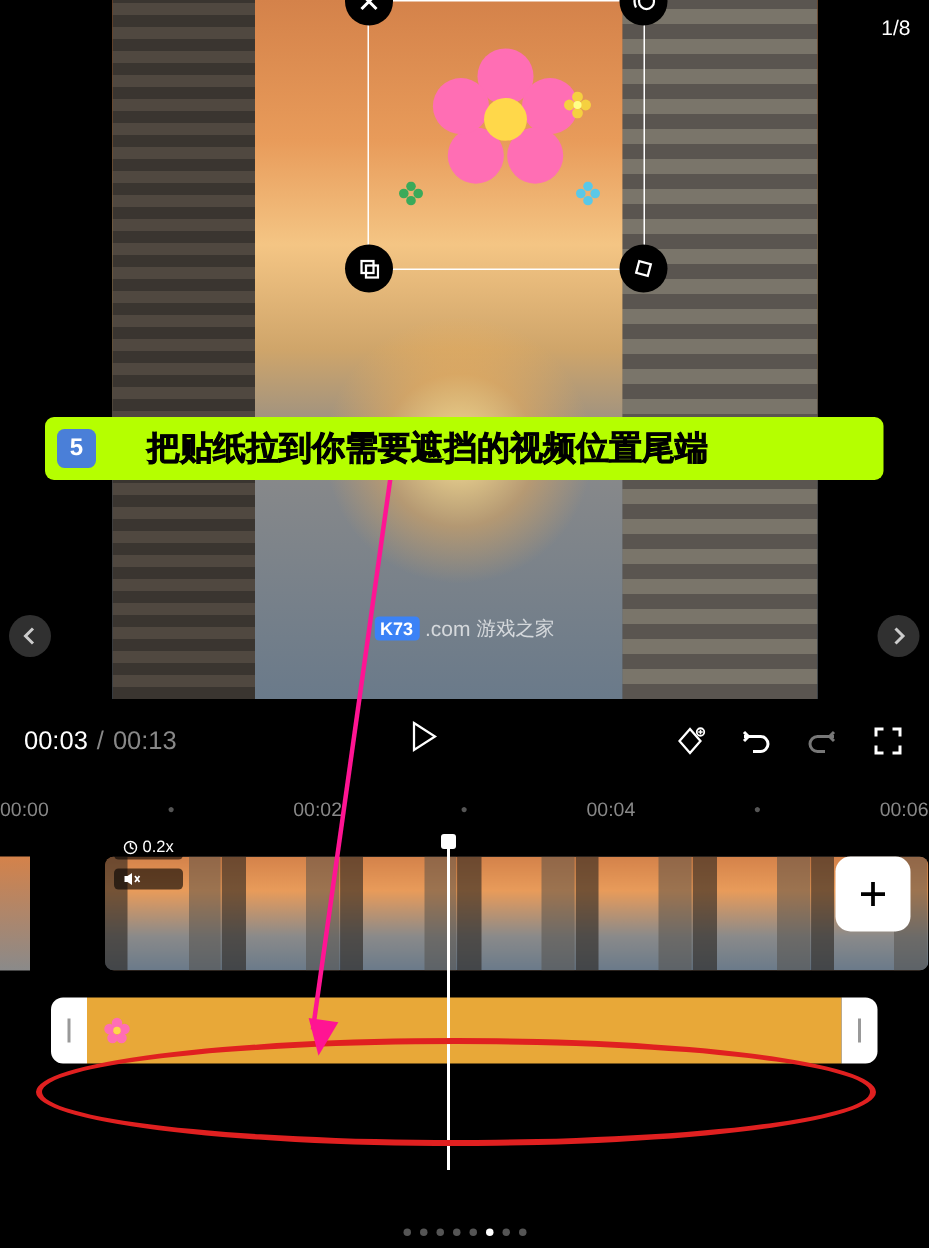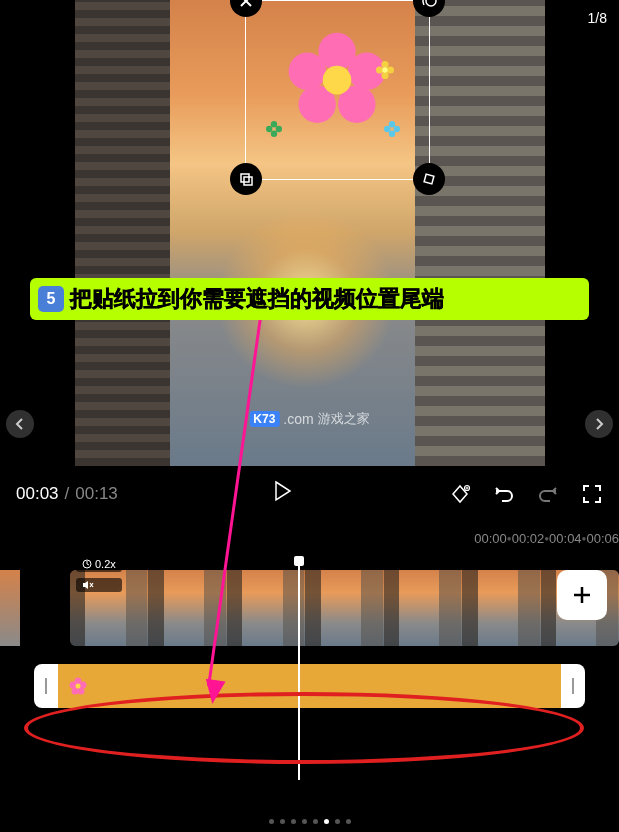--- a/index.html
+++ b/index.html
@@ -149,20 +149,21 @@
       font-size: 16px;
       flex-shrink: 0;
     }
     .instruction-text {
       color: #000;
       font-size: 22px;
       font-weight: 900;
       -webkit-text-stroke: 0.5px #000;
       letter-spacing: 0px;
       white-space: nowrap;
+      margin-left: 28px;
     }
     .arrow-line {
       position: absolute;
       left: 260px;
       top: 310px;
       width: 3px;
       height: 380px;
       background: #ff1493;
       transform-origin: top;
       transform: rotate(8deg);
@@ -191,21 +192,21 @@
     .time-total { color: #888; }
     .play-btn {
       margin-left: auto;
       margin-right: auto;
       font-size: 20px;
     }
     .control-icons { display: flex; gap: 22px; align-items: center; }
     .ctrl-icon { width: 22px; height: 22px; display: flex; align-items: center; justify-content: center; }
     .timeline-ruler {
       display: flex;
-      justify-content: flex-end;
+      justify-content: space-between;
       padding: 10px 0 6px;
       color: #888;
       font-size: 13px;
       align-items: center;
     }
     .ruler-dot { color: #555; font-size: 8px; }
     .timeline-area {
       position: relative;
       padding: 18px 0 0;
     }

